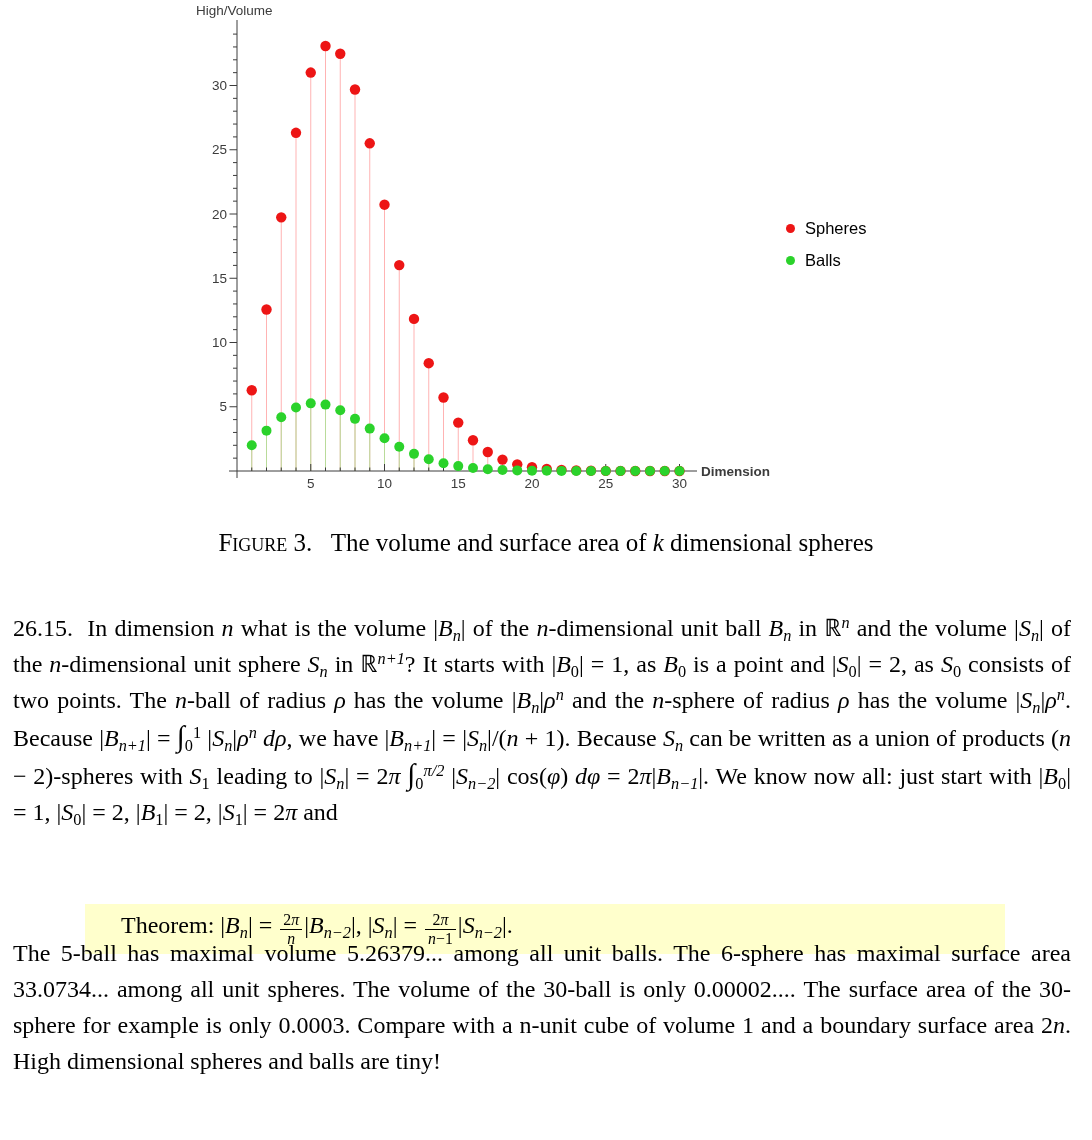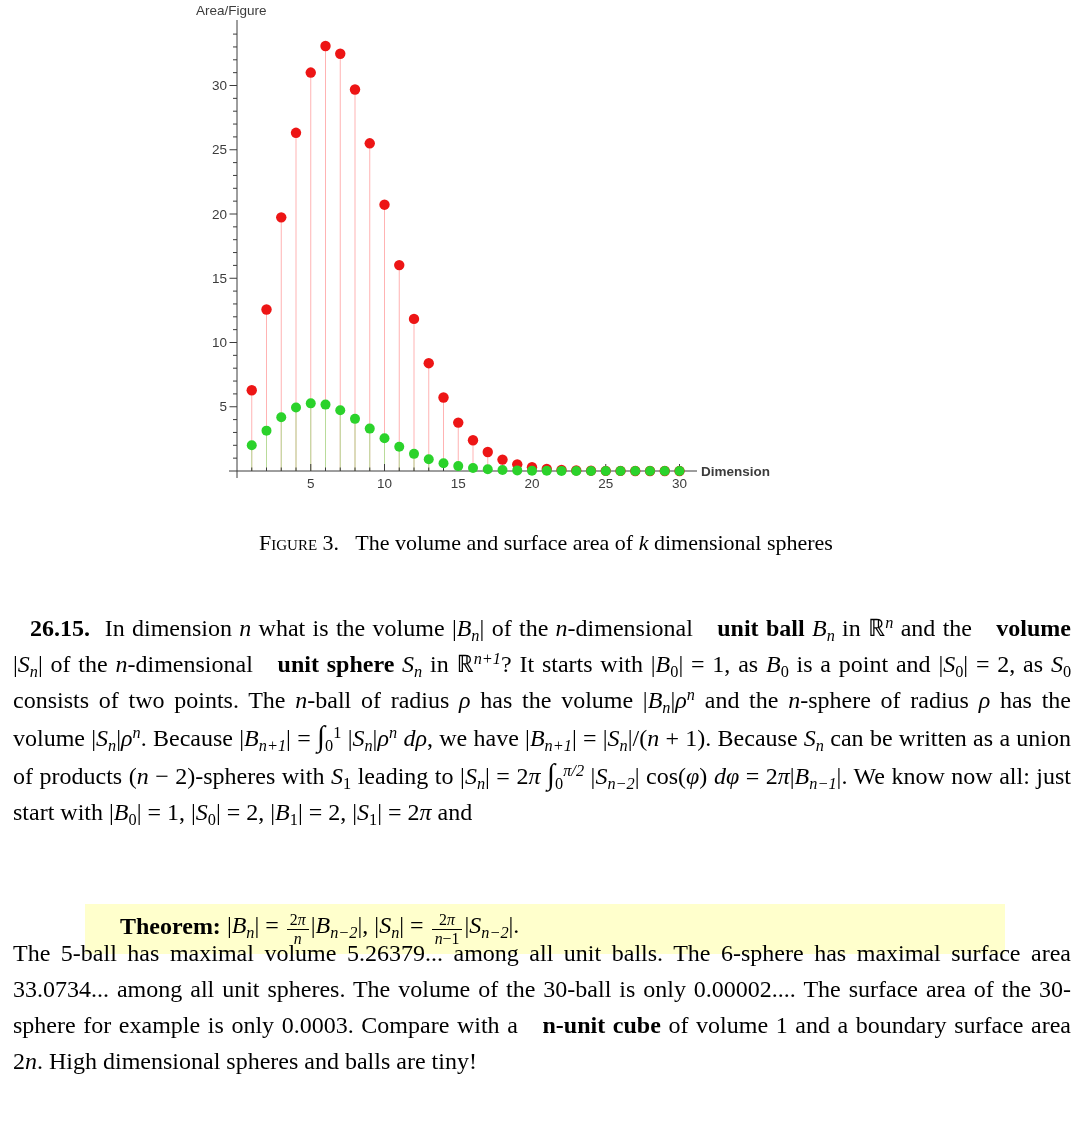--- a/index.html
+++ b/index.html
@@ -11,31 +11,31 @@
   #chart-area{position:absolute;left:0;top:0;width:1092px;height:515px;}
   #chart-svg{position:absolute;left:0;top:0;}
   .axis-label{position:absolute;font-family:"Liberation Sans", sans-serif;color:#3c3c3c;}
   #ylabel{left:196px;top:3px;font-size:13.5px;}
   #xlabel{left:701px;top:464px;font-size:13.5px;font-weight:bold;}
   #legend{position:absolute;left:786px;top:220px;}
   .legend-row{display:flex;align-items:center;margin-bottom:15px;}
   .legend-dot{width:9px;height:9px;border-radius:50%;margin-right:10px;flex:none;}
   .legend-label{font-family:"Liberation Sans", sans-serif;font-size:16.5px;color:#000;line-height:17px;}
   
-  #caption{position:absolute;left:0;top:526px;width:1092px;text-align:center;font-size:22px;line-height:34px;}
+  #caption{position:absolute;left:0;top:526px;width:1092px;text-align:center;font-size:25px;line-height:34px;}
   
   .para{position:absolute;left:13px;width:1058px;font-size:24px;line-height:36px;text-align:justify;}
   #para1{top:610px;}
   #para2{top:935px;}
   #theorem-box{
     position:absolute;left:85px;top:904px;width:920px;height:50px;
     background:#ffffcc;display:flex;align-items:center;
-    font-size:24px;padding-left:18px;box-sizing:border-box;
+    font-size:24px;padding-left:36px;box-sizing:border-box;
   }
-  .b{font-weight:bold;margin-left:17px;}
+  .b{font-weight:normal;}
   .i{font-style:italic;}
   .sc{font-variant:small-caps;}
   .big{font-size:1.22em;}
   sub,sup{font-size:0.68em;line-height:0;}
   sub{vertical-align:-0.28em;}
   sup{vertical-align:0.5em;}
   .frac{display:inline-block;vertical-align:-0.62em;text-align:center;font-size:0.66em;line-height:1.08;margin:12px 2px;}
   .frac .fnum{display:block;padding:0 3px;}
   .frac .fden{display:block;border-top:1.2px solid #000;padding:0 3px;}
 </style>
@@ -236,22 +236,32 @@
       <circle cx="561.5" cy="470.906195" r="5" fill="#2bd22b"></circle>
       <circle cx="576.25" cy="470.95117" r="5" fill="#2bd22b"></circle>
       <circle cx="591" cy="470.975585" r="5" fill="#2bd22b"></circle>
       <circle cx="605.75" cy="470.98715" r="5" fill="#2bd22b"></circle>
       <circle cx="620.5" cy="470.993575" r="5" fill="#2bd22b"></circle>
       <circle cx="635.25" cy="470.99743" r="5" fill="#2bd22b"></circle>
       <circle cx="650" cy="470.998715" r="5" fill="#2bd22b"></circle>
       <circle cx="664.75" cy="470.9993575" r="5" fill="#2bd22b"></circle>
       <circle cx="679.5" cy="470.999743" r="5" fill="#2bd22b"></circle>
     </svg>
-  <div id="ylabel" class="axis-label">Area/Figure</div>
+  <div id="ylabel" class="axis-label">High/Volume</div>
   <div id="xlabel" class="axis-label">Dimension</div>
+  <div id="legend">
+    <div class="legend-row">
+      <span class="legend-dot" style="background: rgb(237, 21, 21);"></span>
+      <span class="legend-label">Spheres</span>
+    </div>
+    <div class="legend-row">
+      <span class="legend-dot" style="background: rgb(43, 210, 43);"></span>
+      <span class="legend-label">Balls</span>
+    </div>
+  </div>
 </div>
 
 <div id="caption"><span class="sc">Figure 3.</span><span>  The volume and surface area of </span><span class="i">k</span><span> dimensional spheres</span></div>
 
 <div id="para1" class="para"><span class="b">26.15.</span><span>&nbsp; In dimension </span><span class="i">n</span><span> what is the volume </span><span>|</span><span class="i">B</span><sub class="i">n</sub><span>|</span><span> of the </span><span class="i">n</span><span>-dimensional </span><span class="b">unit ball</span><span> </span><span class="i">B</span><sub class="i">n</sub><span> in ℝ</span><sup class="i">n</sup><span> and the </span><span class="b">volume</span><span> |</span><span class="i">S</span><sub class="i">n</sub><span>|</span><span> of the </span><span class="i">n</span><span>-dimensional </span><span class="b">unit sphere</span><span> </span><span class="i">S</span><sub class="i">n</sub><span> in ℝ</span><sup class="i">n+1</sup><span>? It starts with |</span><span class="i">B</span><sub>0</sub><span>| = 1, as </span><span class="i">B</span><sub>0</sub><span> is a point and |</span><span class="i">S</span><sub>0</sub><span>| = 2, as </span><span class="i">S</span><sub>0</sub><span> consists of two points. The </span><span class="i">n</span><span>-ball of radius </span><span class="i">ρ</span><span> has the volume </span><span>|</span><span class="i">B</span><sub class="i">n</sub><span>|</span><span class="i">ρ</span><sup class="i">n</sup><span> and the </span><span class="i">n</span><span>-sphere of radius </span><span class="i">ρ</span><span> has the volume </span><span>|</span><span class="i">S</span><sub class="i">n</sub><span>|</span><span class="i">ρ</span><sup class="i">n</sup><span>. Because </span><span>|</span><span class="i">B</span><sub class="i">n+1</sub><span>| = </span><span class="big">∫</span><sub>0</sub><sup>1</sup><span> |</span><span class="i">S</span><sub class="i">n</sub><span>|</span><span class="i">ρ</span><sup class="i">n</sup><span class="i"> dρ</span><span>, we have |</span><span class="i">B</span><sub class="i">n+1</sub><span>| = |</span><span class="i">S</span><sub class="i">n</sub><span>|/(</span><span class="i">n</span><span> + 1). Because </span><span class="i">S</span><sub class="i">n</sub><span> can be written as a union of products (</span><span class="i">n</span><span> − 2)-spheres with </span><span class="i">S</span><sub>1</sub><span> leading to |</span><span class="i">S</span><sub class="i">n</sub><span>| = 2</span><span class="i">π</span><span> </span><span class="big">∫</span><sub>0</sub><sup class="i">π/2</sup><span> |</span><span class="i">S</span><sub class="i">n−2</sub><span>| cos(</span><span class="i">φ</span><span>) </span><span class="i">dφ</span><span> = 2</span><span class="i">π</span><span>|</span><span class="i">B</span><sub class="i">n−1</sub><span>|. We know now all: just start with |</span><span class="i">B</span><sub>0</sub><span>| = 1, |</span><span class="i">S</span><sub>0</sub><span>| = 2, |</span><span class="i">B</span><sub>1</sub><span>| = 2, |</span><span class="i">S</span><sub>1</sub><span>| = 2</span><span class="i">π</span><span> and</span></div>
 
 <div id="theorem-box">
   <span><span class="b">Theorem:</span><span> |</span><span class="i">B</span><sub class="i">n</sub><span>| = </span><span class="frac"><span class="fnum"><span>2</span><span class="i">π</span></span><span class="fden"><span class="i">n</span></span></span><span>|</span><span class="i">B</span><sub class="i">n−2</sub><span>|, |</span><span class="i">S</span><sub class="i">n</sub><span>| = </span><span class="frac"><span class="fnum"><span>2</span><span class="i">π</span></span><span class="fden"><span class="i">n</span><span>−1</span></span></span><span>|</span><span class="i">S</span><sub class="i">n−2</sub><span>|.</span></span>
 </div>
 

